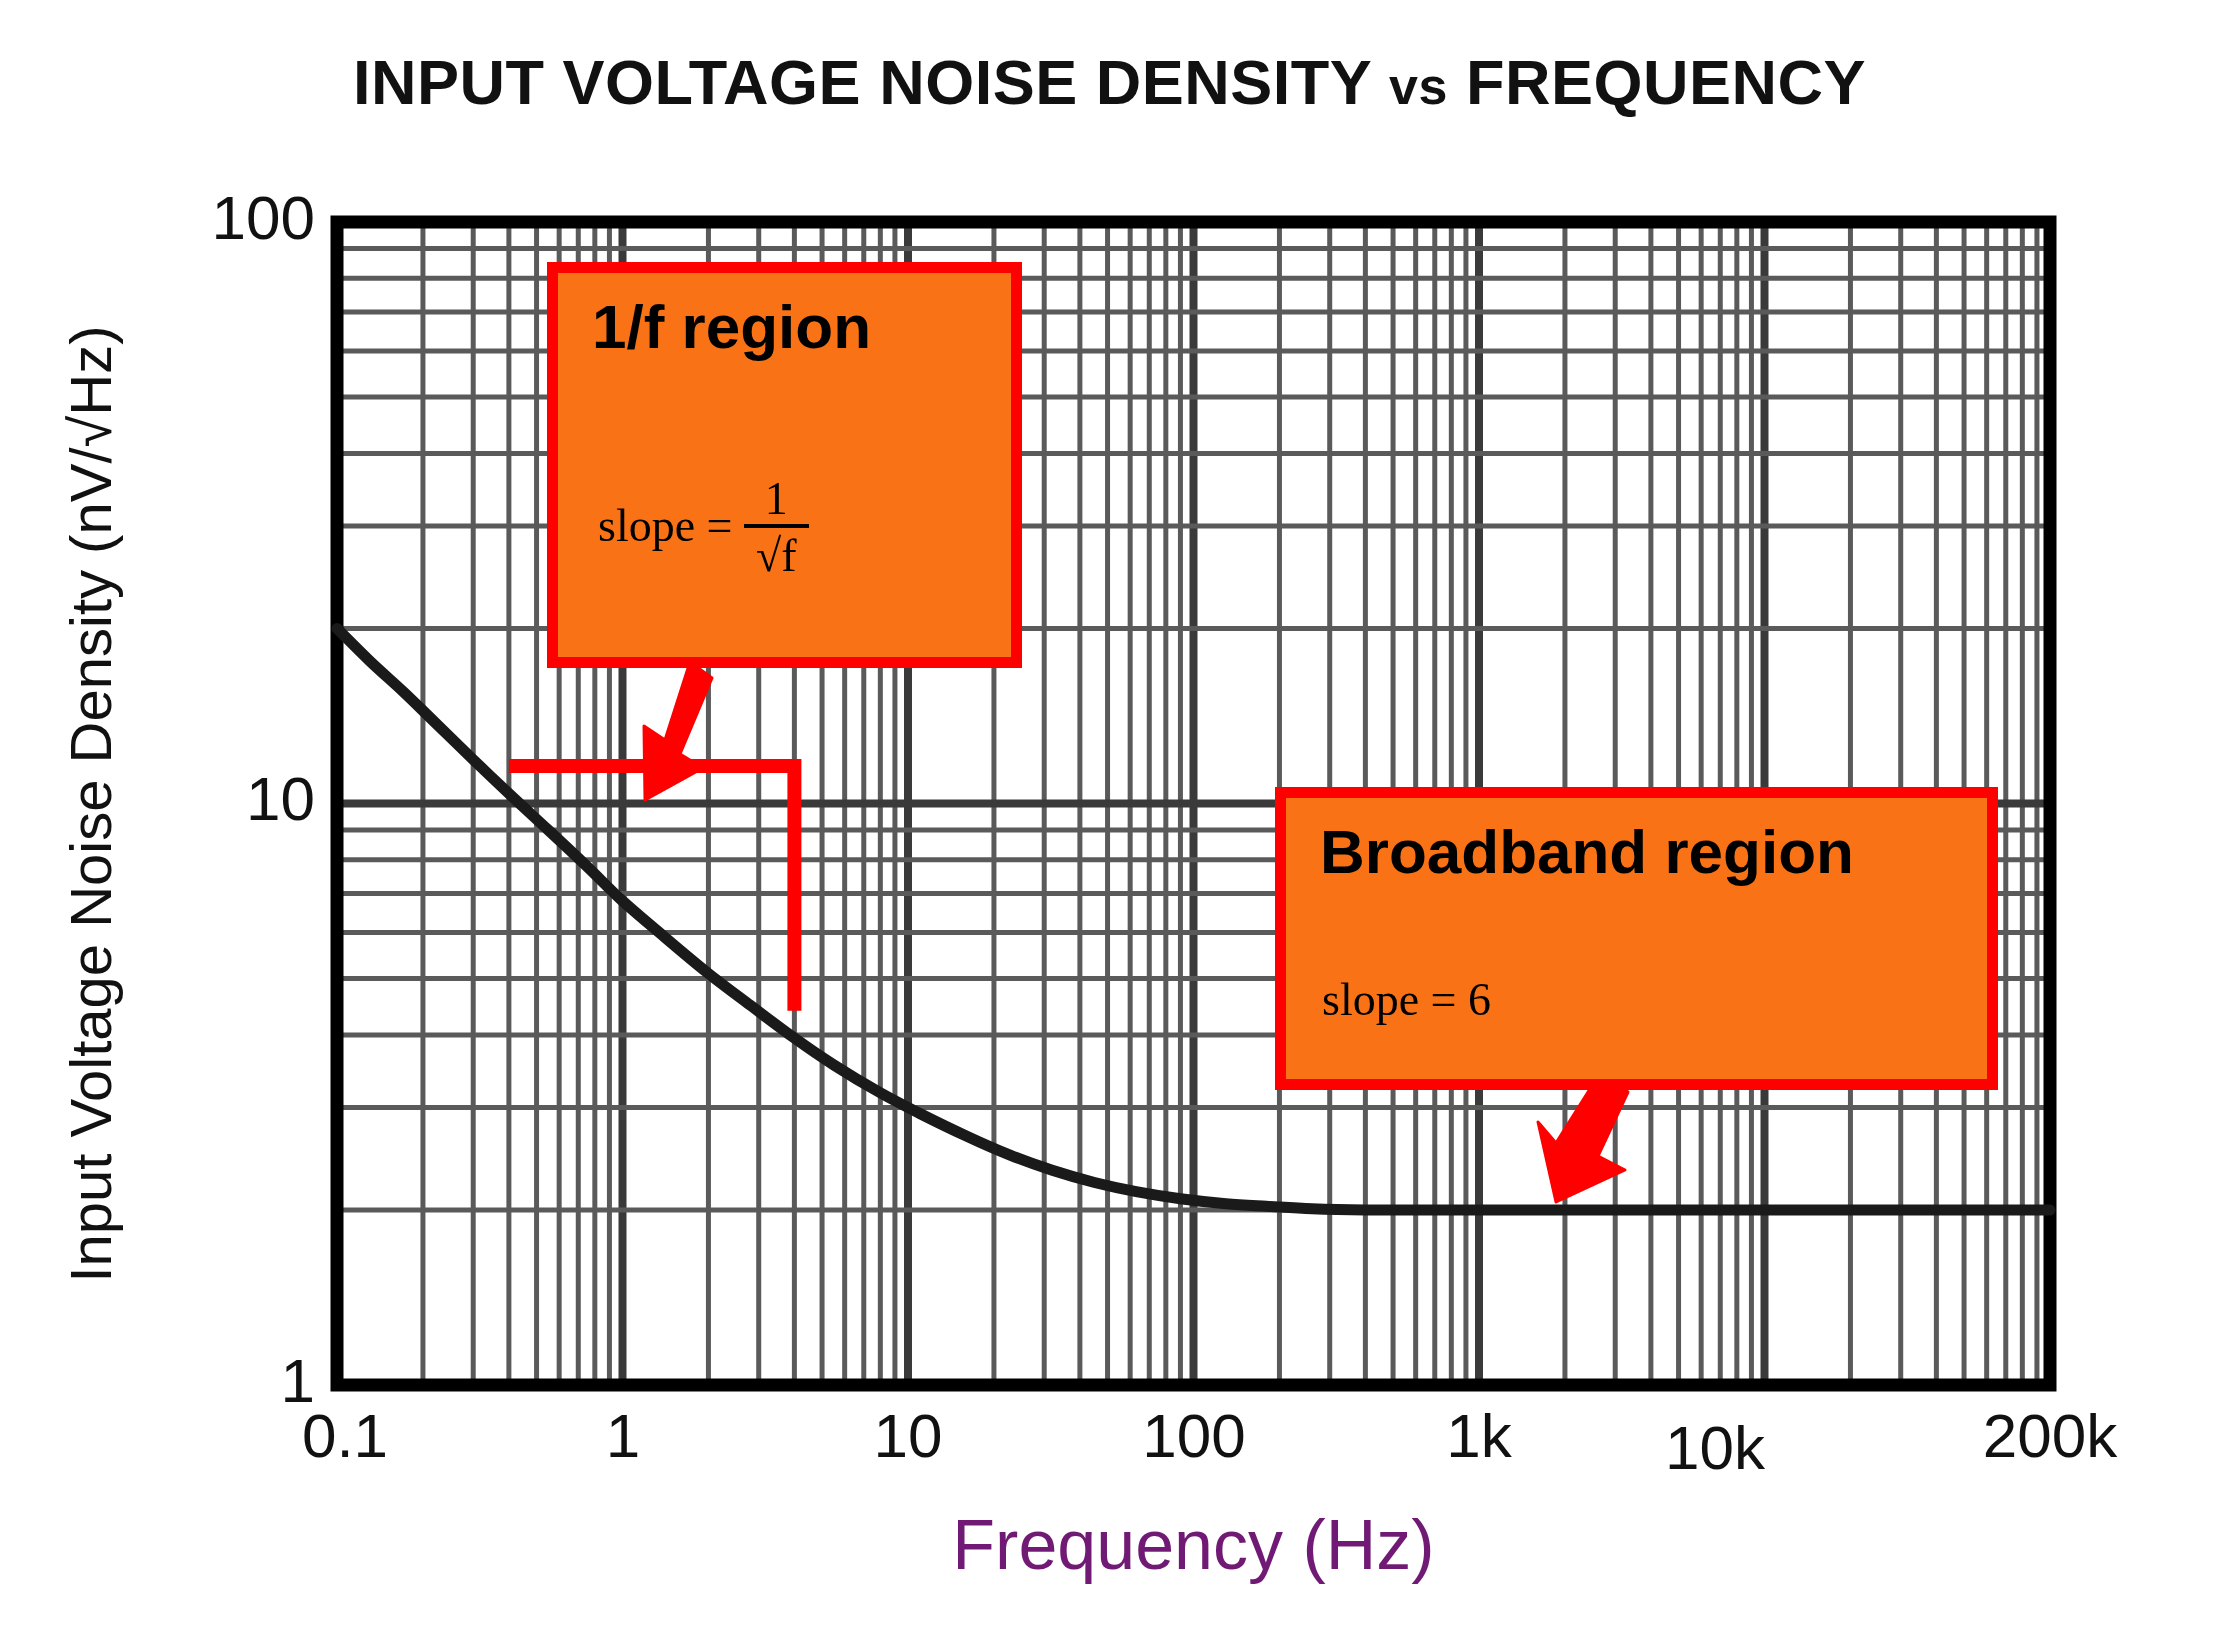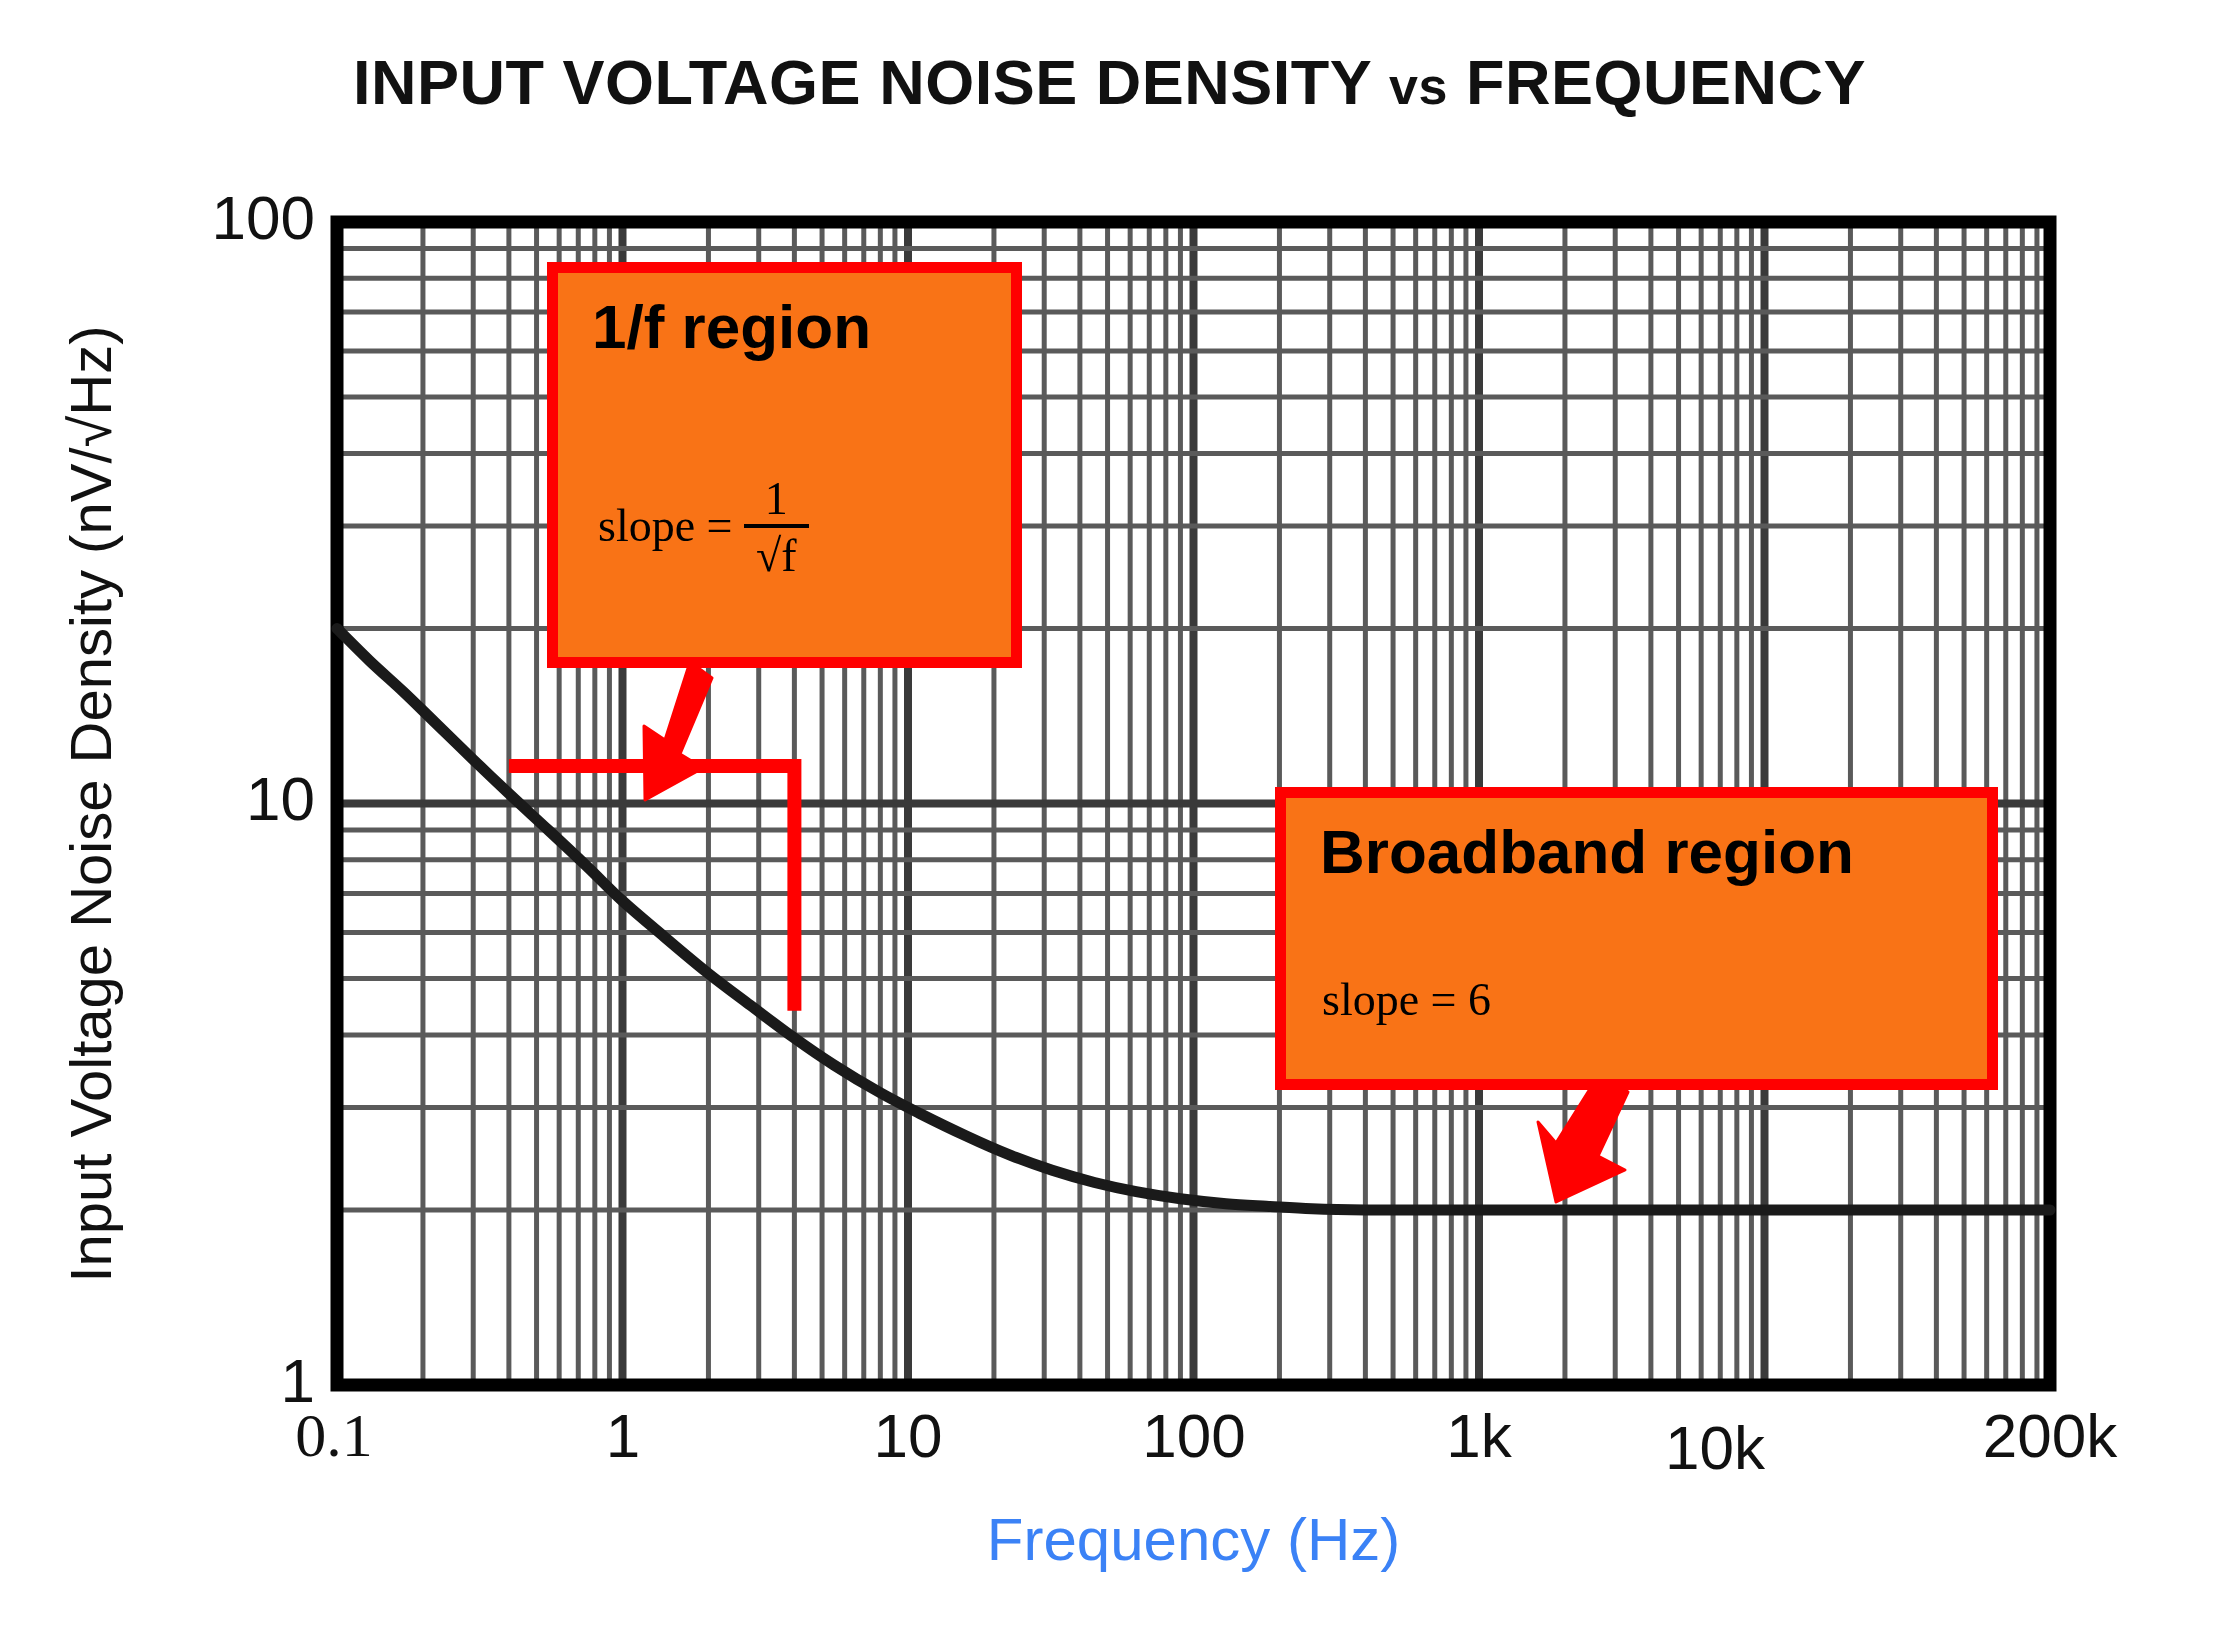--- a/index.html
+++ b/index.html
@@ -53,22 +53,22 @@
     font-size: 58px;
     color: #111111;
     font-family: "Liberation Sans", sans-serif;
   }
   .xlabel {
     position: absolute;
     left: 337px;
     top: 1505px;
     width: 1713px;
     text-align: center;
-    font-size: 60px;
-    color: #3b82f6;
+    font-size: 70px;
+    color: #701a75;
     font-family: "Liberation Sans", sans-serif;
   }
   .ytick {
     position: absolute;
     right: 0;
     text-align: right;
     font-size: 62px;
     color: #111111;
     font-family: "Liberation Sans", sans-serif;
     white-space: nowrap;
@@ -146,21 +146,21 @@
   <div class="ylabel-wrap">
     <div class="ylabel">Input Voltage Noise Density (nV/√Hz)</div>
   </div>
 
   <div class="ytick-col">
     <div class="ytick" style="top:182px;">100</div>
     <div class="ytick" style="top:763px;">10</div>
     <div class="ytick" style="top:1345px;">1</div>
   </div>
 
-  <div class="xtick" style="left:334px;font-family:Liberation Serif, serif;">0.1</div>
+  <div class="xtick" style="left:345px;">0.1</div>
   <div class="xtick" style="left:623px;">1</div>
   <div class="xtick" style="left:908px;">10</div>
   <div class="xtick" style="left:1194px;">100</div>
   <div class="xtick" style="left:1479px;">1k</div>
   <div class="xtick" style="left:1715px;margin-top:12px;">10k</div>
   <div class="xtick" style="left:2050px;">200k</div>
 
   <div class="xlabel">Frequency (Hz)</div>
 
   <svg id="plot" width="2219" height="1652" viewBox="0 0 2219 1652" style="position:absolute;left:0;top:0;">

